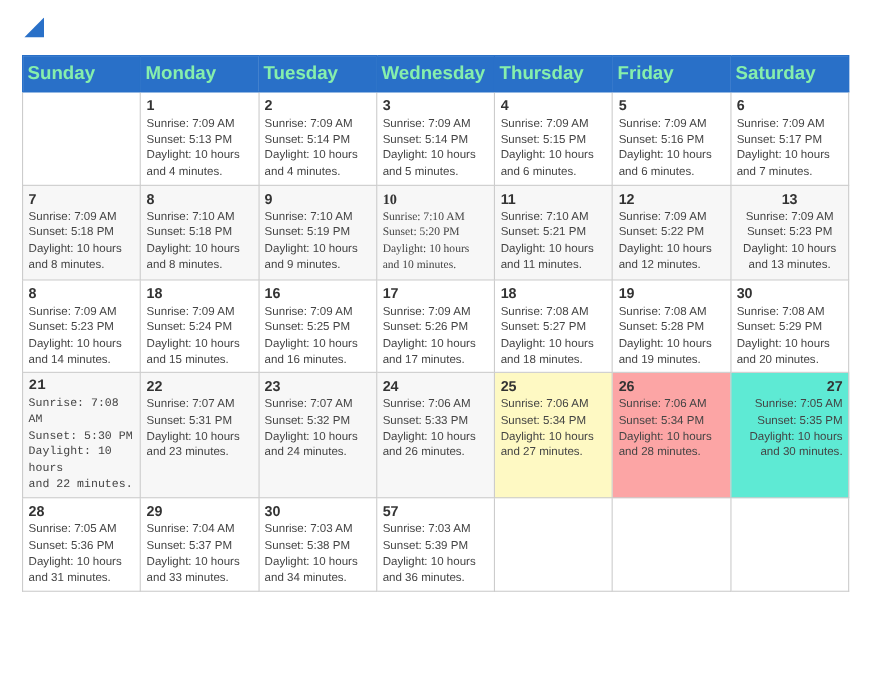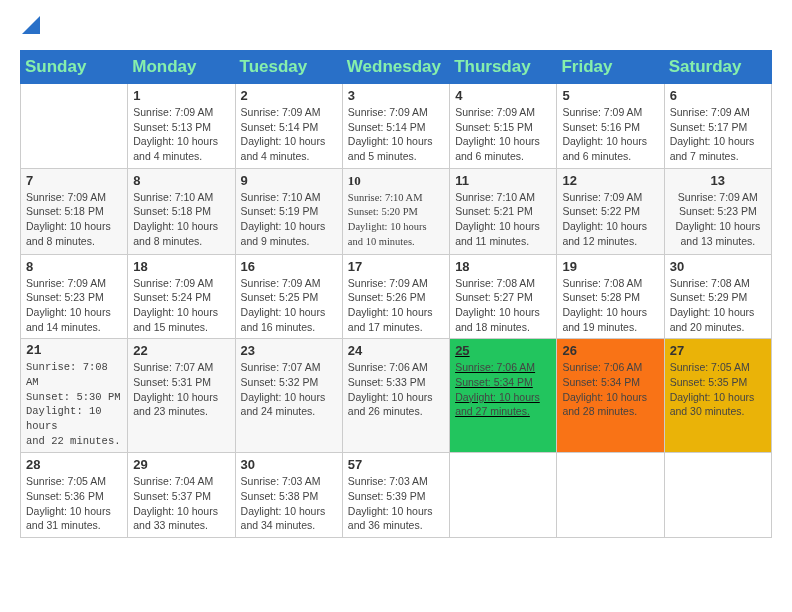--- a/index.html
+++ b/index.html
@@ -218,29 +218,29 @@
           <div class="day-detail">Sunrise: 7:07 AM<br>Sunset: 5:31 PM<br>Daylight: 10 hours<br>and 23 minutes.</div>
         </td>
         <td style="background-color: rgb(247, 247, 247); margin-left: 33px;">
           <span class="day-number">23</span>
           <div class="day-detail">Sunrise: 7:07 AM<br>Sunset: 5:32 PM<br>Daylight: 10 hours<br>and 24 minutes.</div>
         </td>
         <td style="background-color: rgb(247, 247, 247);">
           <span class="day-number">24</span>
           <div class="day-detail">Sunrise: 7:06 AM<br>Sunset: 5:33 PM<br>Daylight: 10 hours<br>and 26 minutes.</div>
         </td>
-        <td style="background-color: #22c55e; text-decoration: underline;">
+        <td style="background-color: #fef9c3;">
           <span class="day-number">25</span>
           <div class="day-detail">Sunrise: 7:06 AM<br>Sunset: 5:34 PM<br>Daylight: 10 hours<br>and 27 minutes.</div>
         </td>
-        <td style="background-color: #f97316;">
+        <td style="background-color: #fca5a5;">
           <span class="day-number">26</span>
           <div class="day-detail">Sunrise: 7:06 AM<br>Sunset: 5:34 PM<br>Daylight: 10 hours<br>and 28 minutes.</div>
         </td>
-        <td style="background-color: #eab308;">
+        <td style="background-color: #5eead4; text-align: right;">
           <span class="day-number">27</span>
           <div class="day-detail">Sunrise: 7:05 AM<br>Sunset: 5:35 PM<br>Daylight: 10 hours<br>and 30 minutes.</div>
         </td>
       </tr>
       <tr>
         <td>
           <span class="day-number">28</span>
           <div class="day-detail">Sunrise: 7:05 AM<br>Sunset: 5:36 PM<br>Daylight: 10 hours<br>and 31 minutes.</div>
         </td>
         <td>

